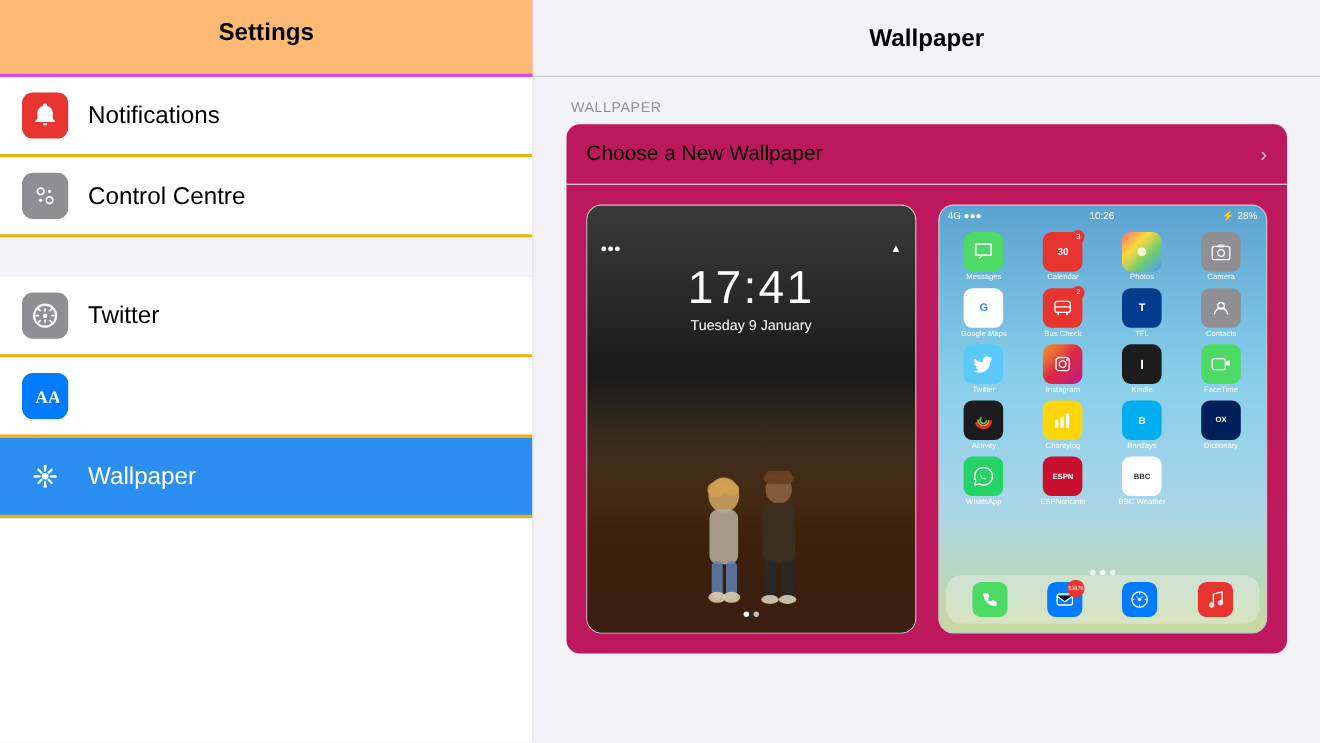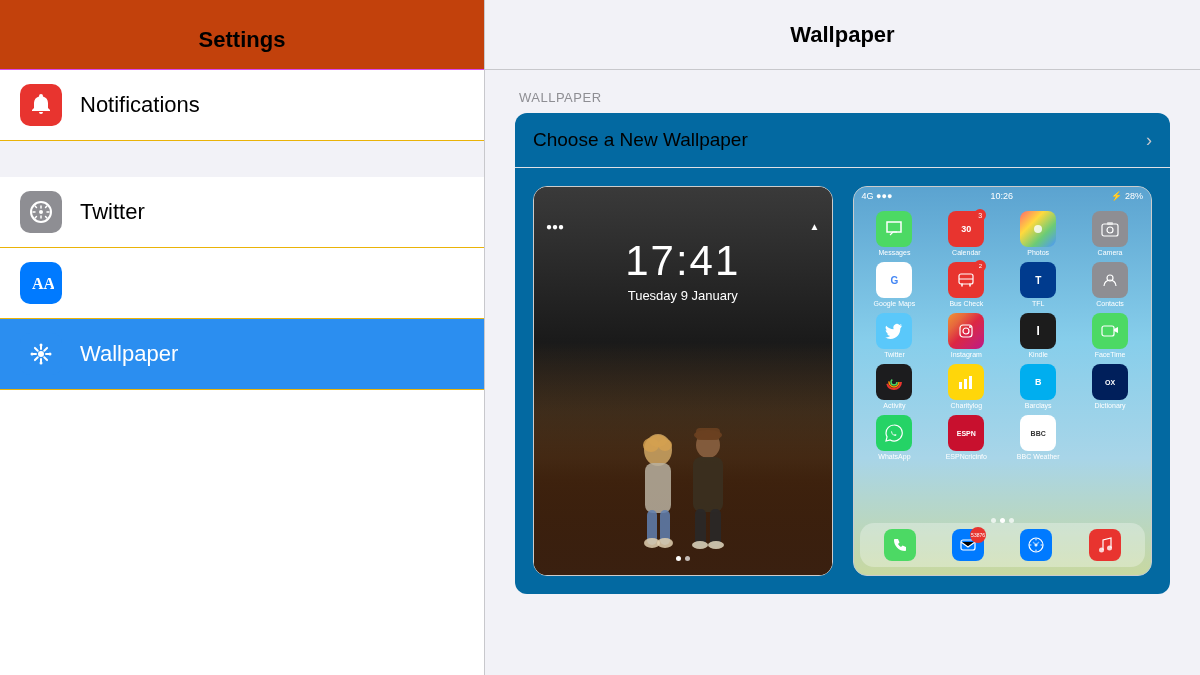--- a/index.html
+++ b/index.html
@@ -24,25 +24,25 @@
     .sidebar {
       width: 485px;
       background: #f2f2f7;
       display: flex;
       flex-direction: column;
       border-right: 1px solid #c8c8cc;
       flex-shrink: 0;
     }
 
     .sidebar-header {
-      background: #c2410c;
-      border-bottom: 1px solid #d946ef;
+      background: #fdba74;
+      border-bottom: 3px solid #d946ef;
       padding: 16px 20px;
       display: flex;
-      align-items: flex-end;
+      align-items: flex-start;
       justify-content: center;
       height: 70px;
     }
 
     .sidebar-header-title {
       font-size: 22px;
       font-weight: 700;
       color: #000;
     }
 
@@ -59,21 +59,21 @@
 
     .sidebar-group-divider {
       height: 36px;
       background: #f2f2f7;
     }
 
     .sidebar-item {
       display: flex;
       align-items: center;
       padding: 14px 20px;
-      border-bottom: 1px solid #eab308;
+      border-bottom: 3px solid #eab308;
       background: #fff;
       cursor: pointer;
       min-height: 70px;
     }
 
     .sidebar-item.active {
       background: #2b8ef0;
     }
 
     .sidebar-item.active .item-label {
@@ -139,21 +139,21 @@
       font-size: 13px;
       font-weight: 500;
       color: #8e8e93;
       letter-spacing: 0.5px;
       margin-bottom: 8px;
       padding-left: 4px;
       text-transform: uppercase;
     }
 
     .settings-card {
-      background: #0369a1;
+      background: #be185d;
       border-radius: 12px;
       overflow: hidden;
     }
 
     .card-row {
       display: flex;
       align-items: center;
       justify-content: space-between;
       padding: 16px 18px;
       border-bottom: 1px solid #e0e0e5;
@@ -401,20 +401,31 @@
         <div class="sidebar-item">
           <div class="item-icon icon-notifications">
 
             <svg class="icon-svg" viewBox="0 0 26 26" fill="white">
               <path d="M13 2a2 2 0 0 0-2 2c0 .16.02.31.05.46A7 7 0 0 0 6 11v5l-2 2v1h18v-1l-2-2v-5a7 7 0 0 0-5.05-6.54c.03-.15.05-.3.05-.46a2 2 0 0 0-2-2zm0 20a2 2 0 0 0 2-2h-4a2 2 0 0 0 2 2z"></path>
             </svg>
           </div>
           <span class="item-label">Notifications</span>
         </div>
 
+        <div class="sidebar-item">
+          <div class="item-icon icon-control-centre">
+            <svg class="icon-svg" viewBox="0 0 26 26" fill="white">
+              <circle cx="9" cy="9" r="3" stroke="white" stroke-width="1.5" fill="none"></circle>
+              <circle cx="17" cy="17" r="3" stroke="white" stroke-width="1.5" fill="none"></circle>
+              <circle cx="9" cy="17" r="1.5" fill="white"></circle>
+              <circle cx="17" cy="9" r="1.5" fill="white"></circle>
+            </svg>
+          </div>
+          <span class="item-label">Control Centre</span>
+        </div>
 
       </div>
 
       <div class="sidebar-group-divider"></div>
 
       <div class="sidebar-group">
 
         <div class="sidebar-item">
           <div class="item-icon icon-general">
             <svg class="icon-svg" viewBox="0 0 26 26" fill="white">

